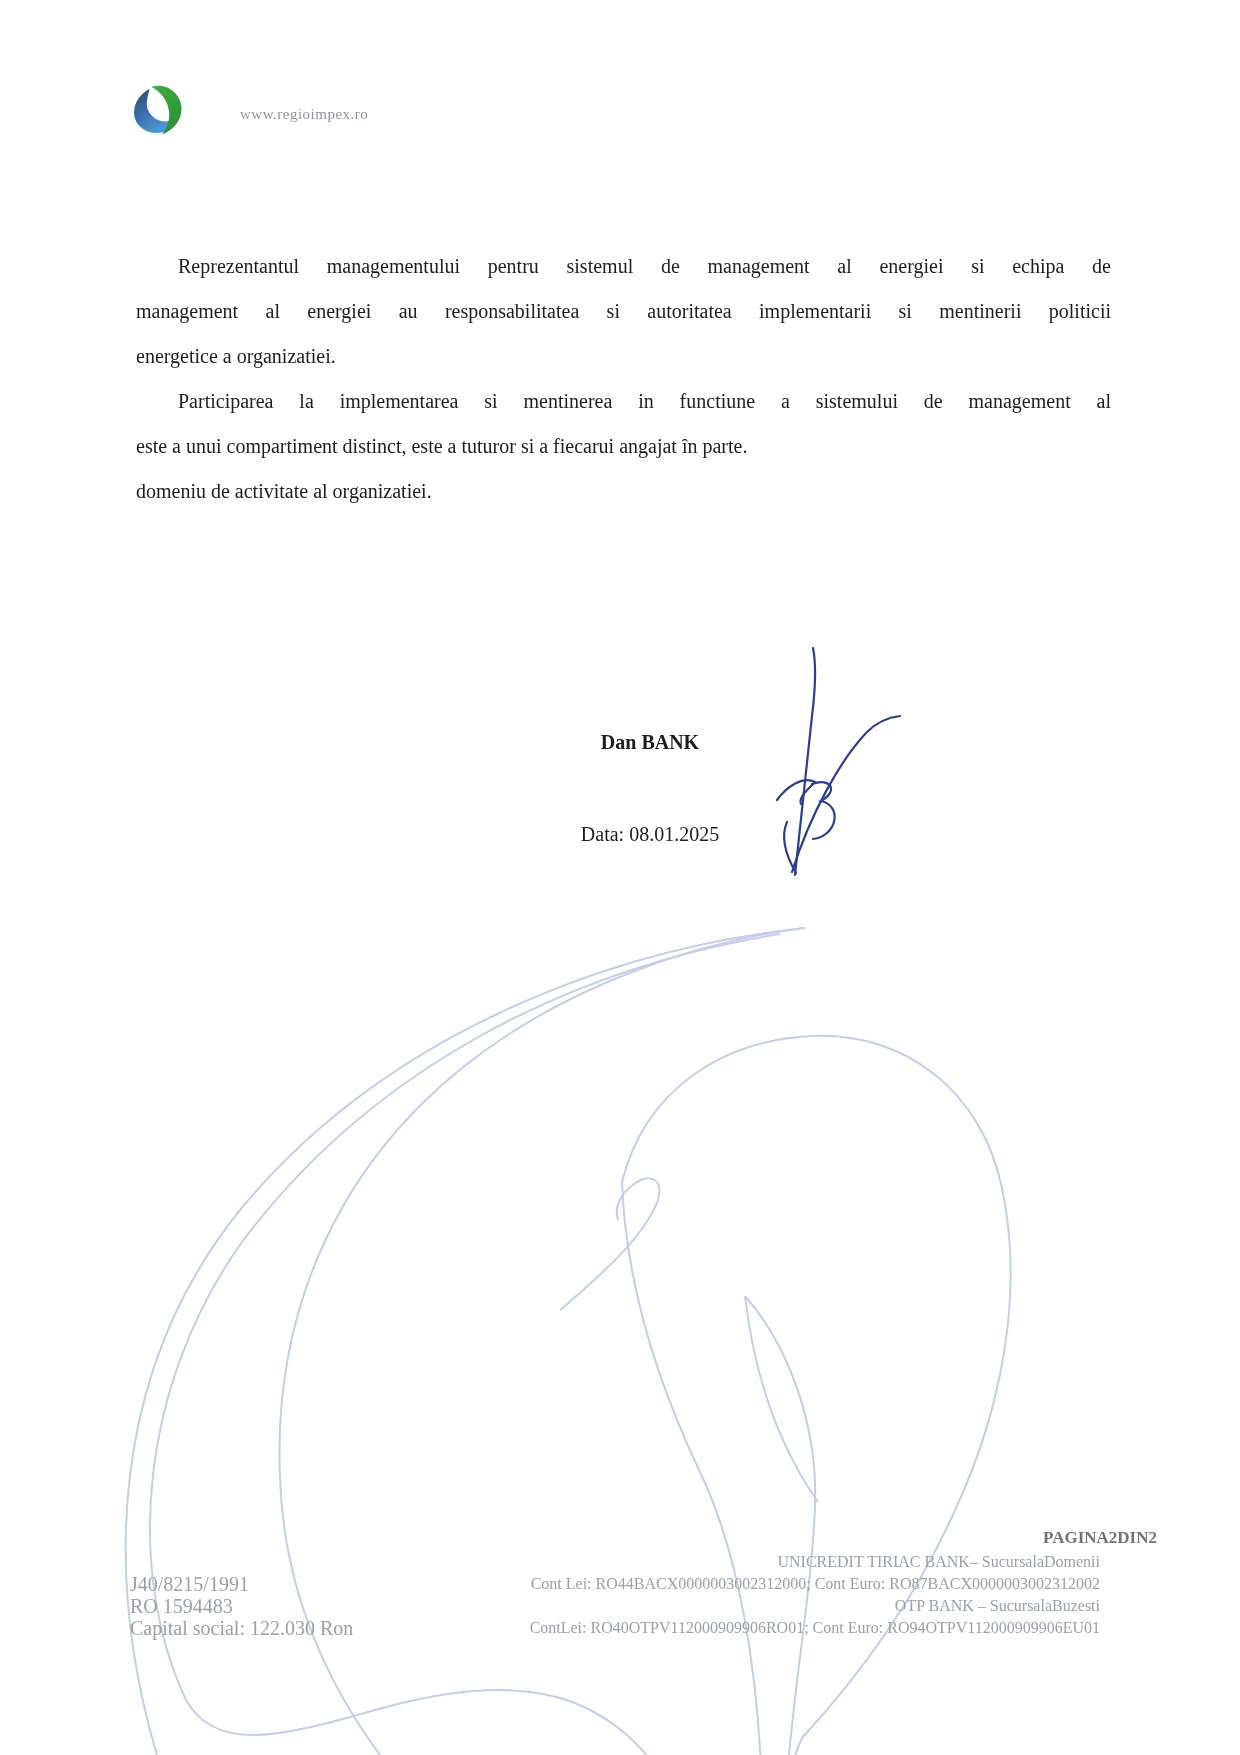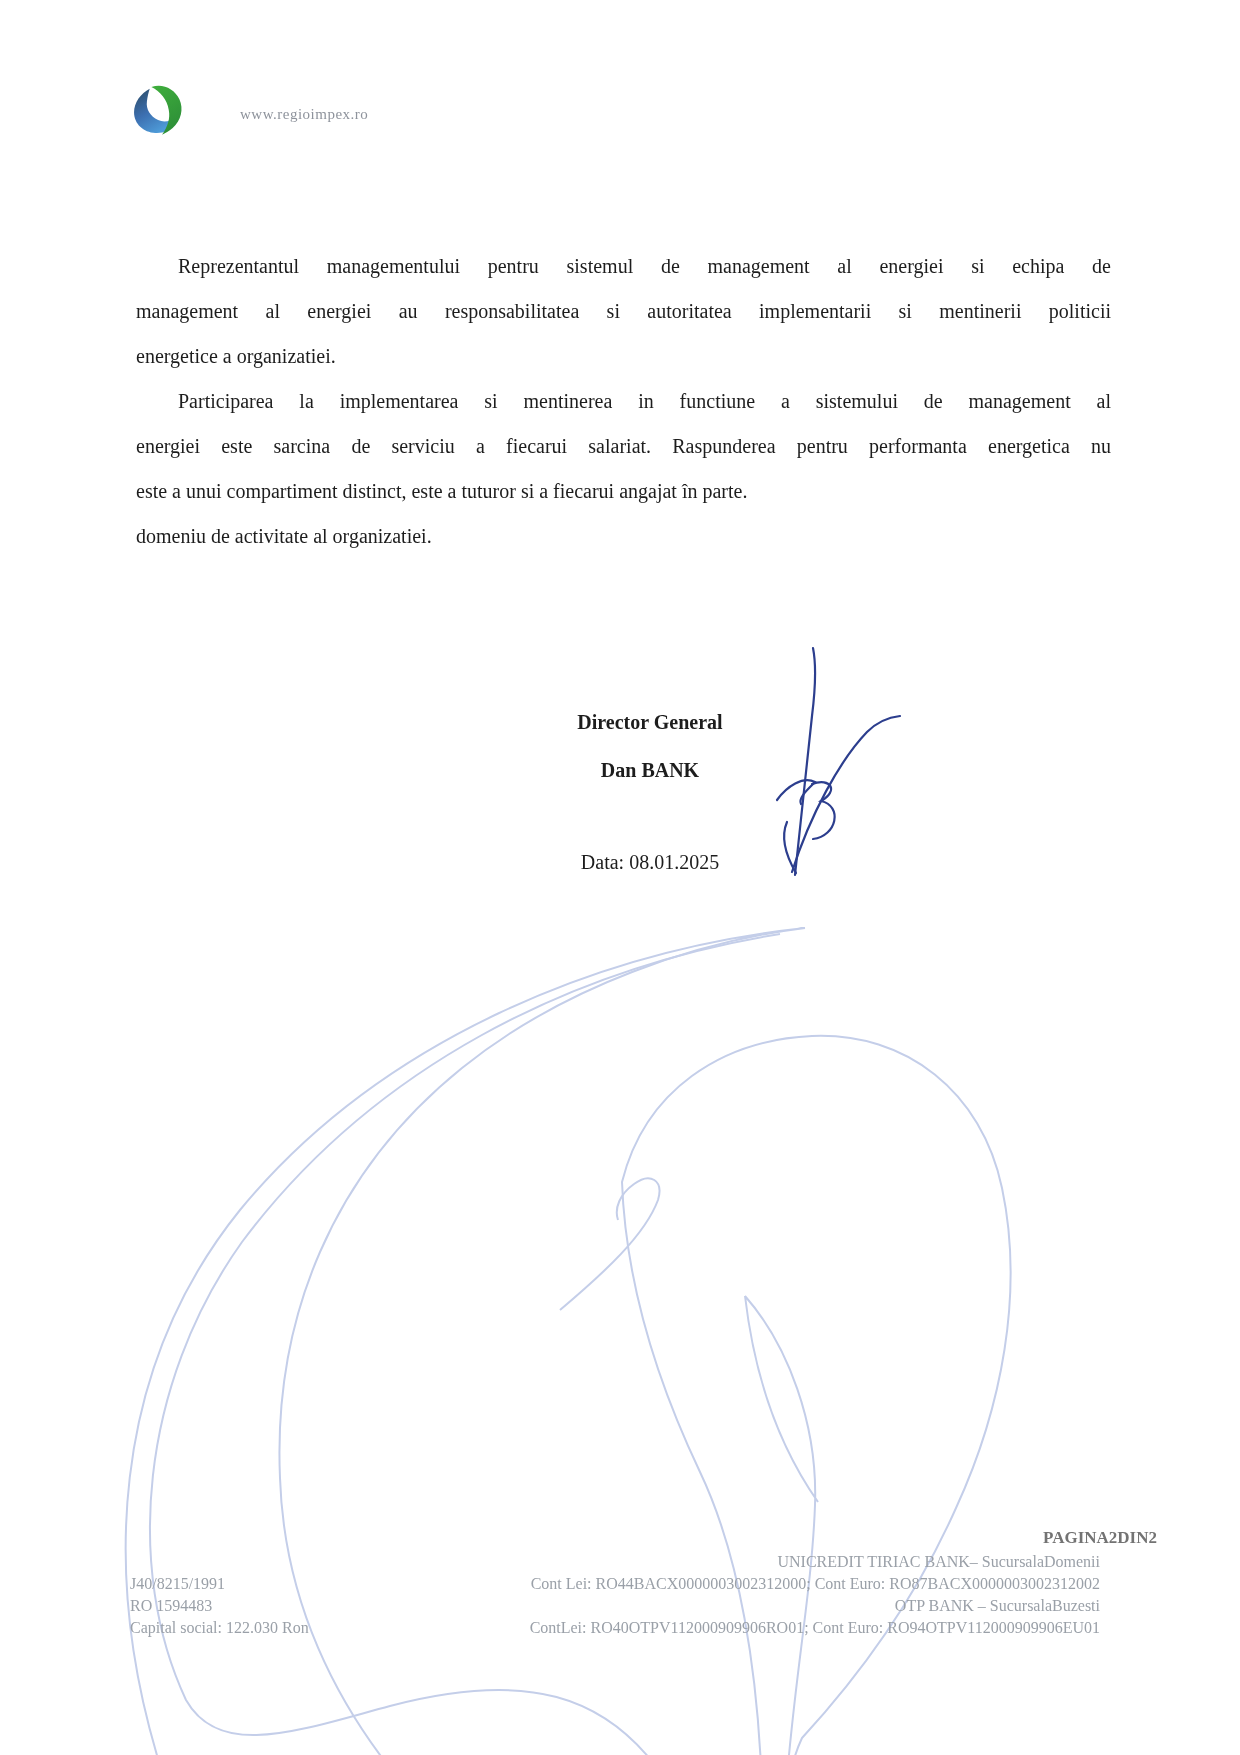--- a/index.html
+++ b/index.html
@@ -35,21 +35,21 @@
   .sig-name{font-weight:bold;height:28px;line-height:28px;margin-top:20px;}
   .sig-date{height:28px;line-height:28px;margin-top:64px;}
   .signature{position:absolute;left:755px;top:640px;width:160px;height:250px;z-index:2;}
   
   .page-indicator{
     position:absolute;right:83px;top:1528px;z-index:1;
     font-size:17px;font-weight:bold;color:#737373;
   }
   .footer-left{
     position:absolute;left:130px;top:1573px;z-index:1;
-    font-size:16px;color:#9aa0a8;
+    font-size:20px;color:#9aa0a8;
   }
   .footer-left div{height:22px;line-height:22px;}
   .footer-right{
     position:absolute;right:140px;top:1551px;z-index:1;
     font-size:16px;color:#9aa0a8;text-align:right;
   }
   .footer-right div{height:22px;line-height:22px;margin-left:31px;}
 </style>
 </head>
 <body>
@@ -90,27 +90,25 @@
     <path fill="url(#greenGrad)" d="M 40 9 C 60 2, 81 12, 90 31 C 98 48, 93 70, 78 82 C 72 87, 66 91, 59 94
          C 69 80, 74 65, 71 50 C 68 31, 56 17, 40 9 Z"></path>
   </svg>
   <span class="website">www.regioimpex.ro</span>
 
   <div class="body-text">
     <div class="line ind jst">Reprezentantul managementului pentru sistemul de management al energiei si echipa de</div>
     <div class="line jst">management al energiei au responsabilitatea si autoritatea implementarii si mentinerii politicii</div>
     <div class="line">energetice a organizatiei.</div>
     <div class="line ind jst">Participarea la implementarea si mentinerea in functiune a sistemului de management al</div>
-    <div class="line jst">energiei este sarcina de serviciu a fiecarui salariat. Raspunderea pentru performanta energetica nu</div>
     <div class="line">este a unui compartiment distinct, este a tuturor si a fiecarui angajat în parte.</div>
     <div class="line">domeniu de activitate al organizatiei.</div>
   </div>
 
   <div class="sig-block">
-    <div class="sig-title">Director General</div>
     <div class="sig-name">Dan BANK</div>
     <div class="sig-date">Data: 08.01.2025</div>
   </div>
 
   <svg class="signature" viewBox="0 0 160 250" fill="none" stroke="#2c3e8e" stroke-width="2.2" stroke-linecap="round">
     <path d="M 58 8 C 62 28, 60 52, 57 76 C 53 115, 47 170, 40 235"></path>
     <path d="M 37 232 C 55 175, 85 120, 112 92 C 124 80, 136 77, 145 76"></path>
     <path d="M 22 160 C 32 146, 48 136, 60 142 C 52 150, 43 158, 46 164"></path>
     <path d="M 57 144 C 76 137, 84 151, 66 161 C 88 166, 82 196, 58 199"></path>
     <path d="M 41 233 C 30 214, 26 196, 32 182"></path>

